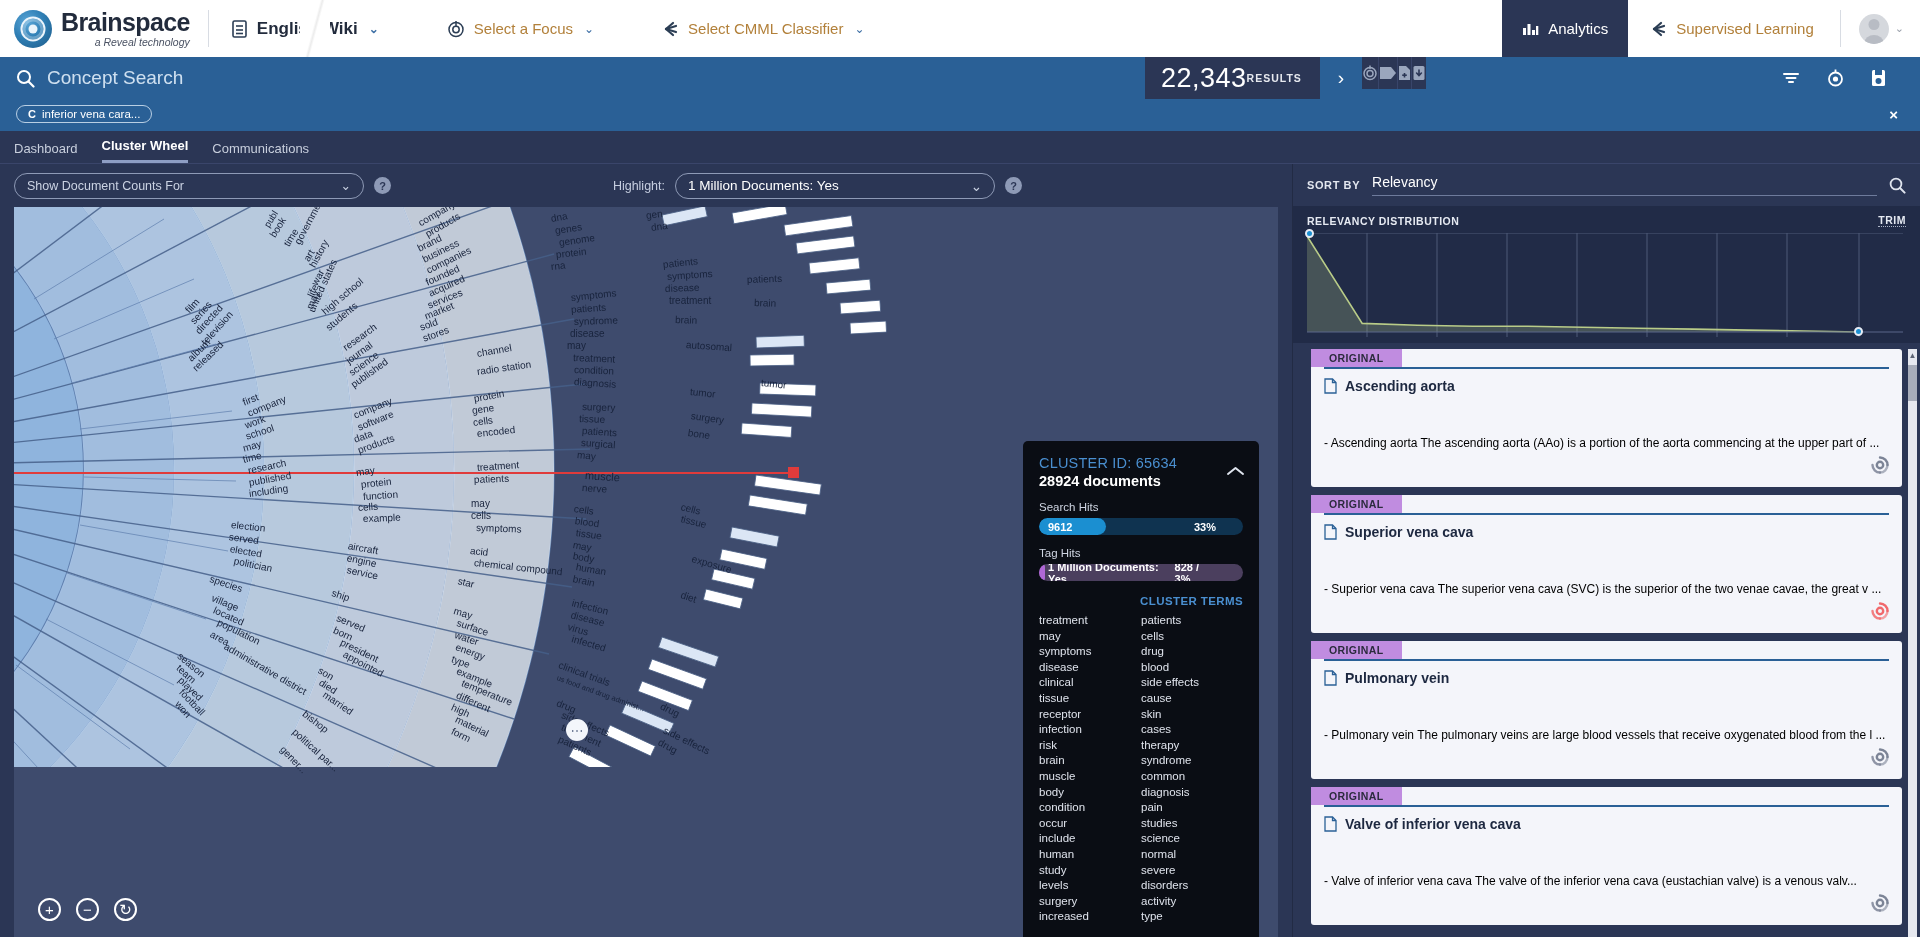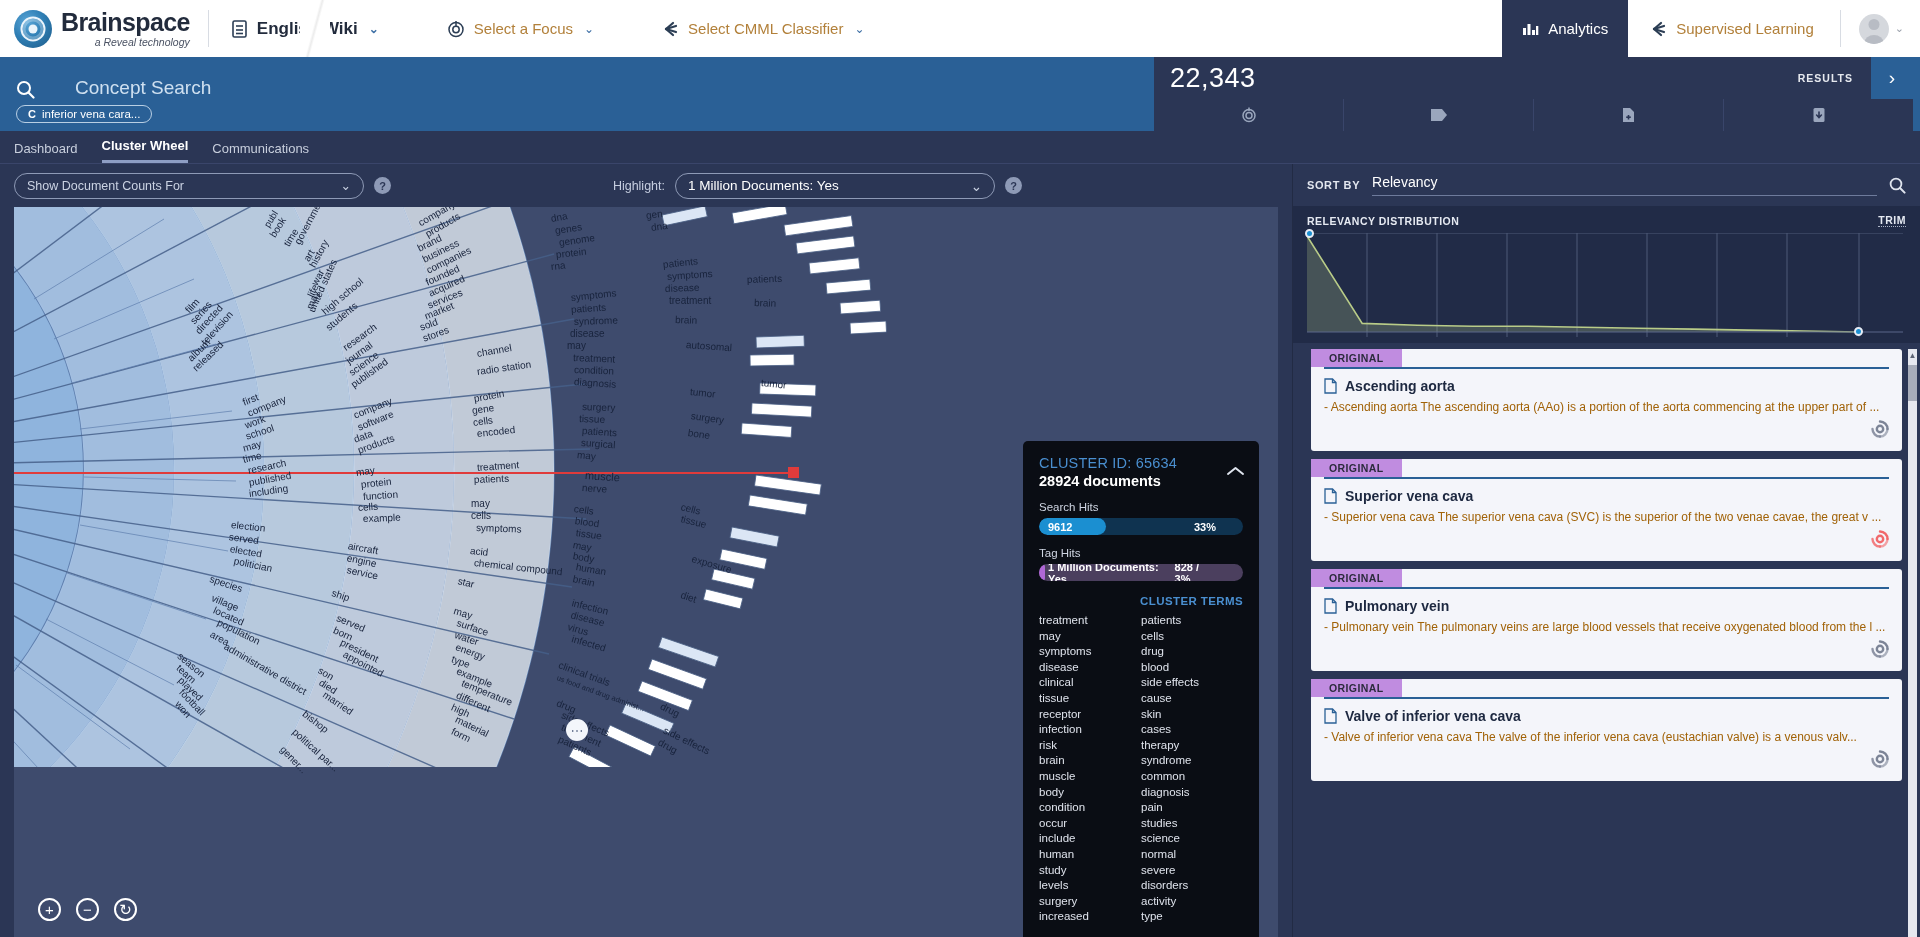--- a/index.html
+++ b/index.html
@@ -36,33 +36,33 @@
   .nav-btn.active .nb-icon { color: #fff; }
   .nb-icon { display: inline-flex; align-items: center; color: #2c3e55; }
   .avatar-wrap { display: flex; align-items: center; gap: 6px; padding: 0 16px 0 18px; border-left: 1px solid #d8dce3; margin: 10px 0 10px 6px; cursor: pointer; }
   .avatar { width: 30px; height: 30px; border-radius: 50%; background: #d5d8dd; position: relative; overflow: hidden; }
   .avatar:before { content:""; position:absolute; left:50%; top:5px; transform:translateX(-50%); width:11px; height:11px; border-radius:50%; background:#b8bcc4; }
   .avatar:after { content:""; position:absolute; left:50%; bottom:-6px; transform:translateX(-50%); width:19px; height:15px; border-radius:50% 50% 0 0; background:#b8bcc4; }
   .cv-gray { color: #9aa0ab; font-size: 11px; }
 
   
   .searchbar { background: #2a6096; flex: 0 0 74px; position: relative; }
-  .search-row { display: flex; align-items: flex-end; height: 42px; padding: 0 16px; gap: 28px; }
+  .search-row { display: flex; align-items: center; height: 42px; padding: 0 16px; }
   .search-ico { color: #fff; margin-right: 12px; display:inline-flex; }
   .search-input { background: transparent; border: none; outline: none; color: #ffffff; font-size: 19px; font-family: "Liberation Sans", sans-serif; width: 700px; }
   .search-input::placeholder { color: #cfe0f0; }
   .search-actions { margin-left: auto; display: flex; align-items: center; gap: 26px; padding-right: 18px; }
   .sa-ico { color: #fff; cursor: pointer; display: inline-flex; }
   .chip-row { display: flex; align-items: center; padding: 0 16px; height: 30px; }
   .chip { display: inline-flex; align-items: center; gap: 6px; border: 1px solid #b9cfe4; border-radius: 11px; padding: 2px 11px; font-size: 11.5px; color: #fff; cursor: pointer; }
   .chip-c { font-weight: 700; font-size: 11px; }
   .chip-close { margin-left: auto; color: #fff; font-size: 15px; font-weight: 700; cursor: pointer; padding-right: 6px; }
 
   
-  .results-head { position: absolute; right: 7px; top: 0; width: 759px; height: 74px; display: flex; flex-direction: column; }
+  .results-head { position: absolute; right: 16px; top: 0; width: 759px; height: 74px; display: flex; }
   .results-top { height: 42px; background: #2b3655; display: flex; align-items: center; }
   .results-count { font-size: 27px; font-weight: 300; padding-left: 16px; letter-spacing: .5px; }
   .results-label { margin-left: auto; font-size: 10.5px; letter-spacing: 1px; font-weight: 700; color: #e6e9ef; padding-right: 18px; }
   .results-arrow { width: 42px; height: 42px; background: #2a6096; display: flex; align-items: center; justify-content: center; cursor: pointer; font-size: 19px; }
   .results-icons { height: 32px; background: #2b3655; display: flex; }
   .ri { flex: 1; display: flex; align-items: center; justify-content: center; color: #9aa6bd; border-right: 1px solid #39456a; cursor: pointer; }
   .ri:last-child { border-right: none; }
 
   
   .tabs { background: #2b3655; flex: 0 0 33px; display: flex; align-items: flex-end; gap: 24px; padding: 0 14px; border-bottom: 1px solid #3a456a; }
@@ -123,21 +123,21 @@
   .dist-chart { position: relative; height: 104px; margin-top: 6px; }
   .handle { position: absolute; width: 9px; height: 9px; border-radius: 50%; background: #1b8fd1; border: 2px solid #e7ecf5; }
 
   .docs { flex: 1; overflow: hidden; position: relative; padding: 6px 18px 0 18px; }
   .doc-card { background: #f4f5fa; border-radius: 3px; margin-bottom: 8px; position: relative; padding: 0 0 10px 0; }
   .doc-badge { display: inline-block; background: #c08ce0; color: #2b2b3d; font-size: 10.5px; font-weight: 700; letter-spacing: .4px; padding: 3px 18px; }
   .doc-rule { height: 2px; background: #2a6096; margin: 0 13px; }
   .doc-title-row { display: flex; align-items: center; gap: 8px; padding: 9px 13px 0 13px; }
   .doc-file-ico { color: #2a6096; display:inline-flex; }
   .doc-title { font-size: 14px; font-weight: 700; color: #1d2840; }
-  .doc-snip { padding: 5px 13px 0 13px; font-size: 12px; color: #a16207; line-height: 17px; }
+  .doc-snip { padding: 5px 13px 0 13px; font-size: 12px; color: #000000; line-height: 17px; margin-top: 36px; }
   .doc-foot { display: flex; justify-content: flex-end; padding: 4px 13px 0 13px; }
   .doc-cluster-ico { cursor: pointer; }
   .scrollbar { position: absolute; right: 3px; top: 6px; width: 9px; bottom: 0; background: #e6e8ef; }
   .scroll-thumb { position: absolute; top: 16px; left: 0; width: 9px; height: 36px; background: #a8adba; }
   .scroll-up { position: absolute; top: 0; left: 0; width: 9px; height: 13px; background: #e6e8ef; color: #5d6474; font-size: 8px; text-align: center; line-height: 13px; }
 </style>
 </head>
 <body>
 
 <div class="app">

